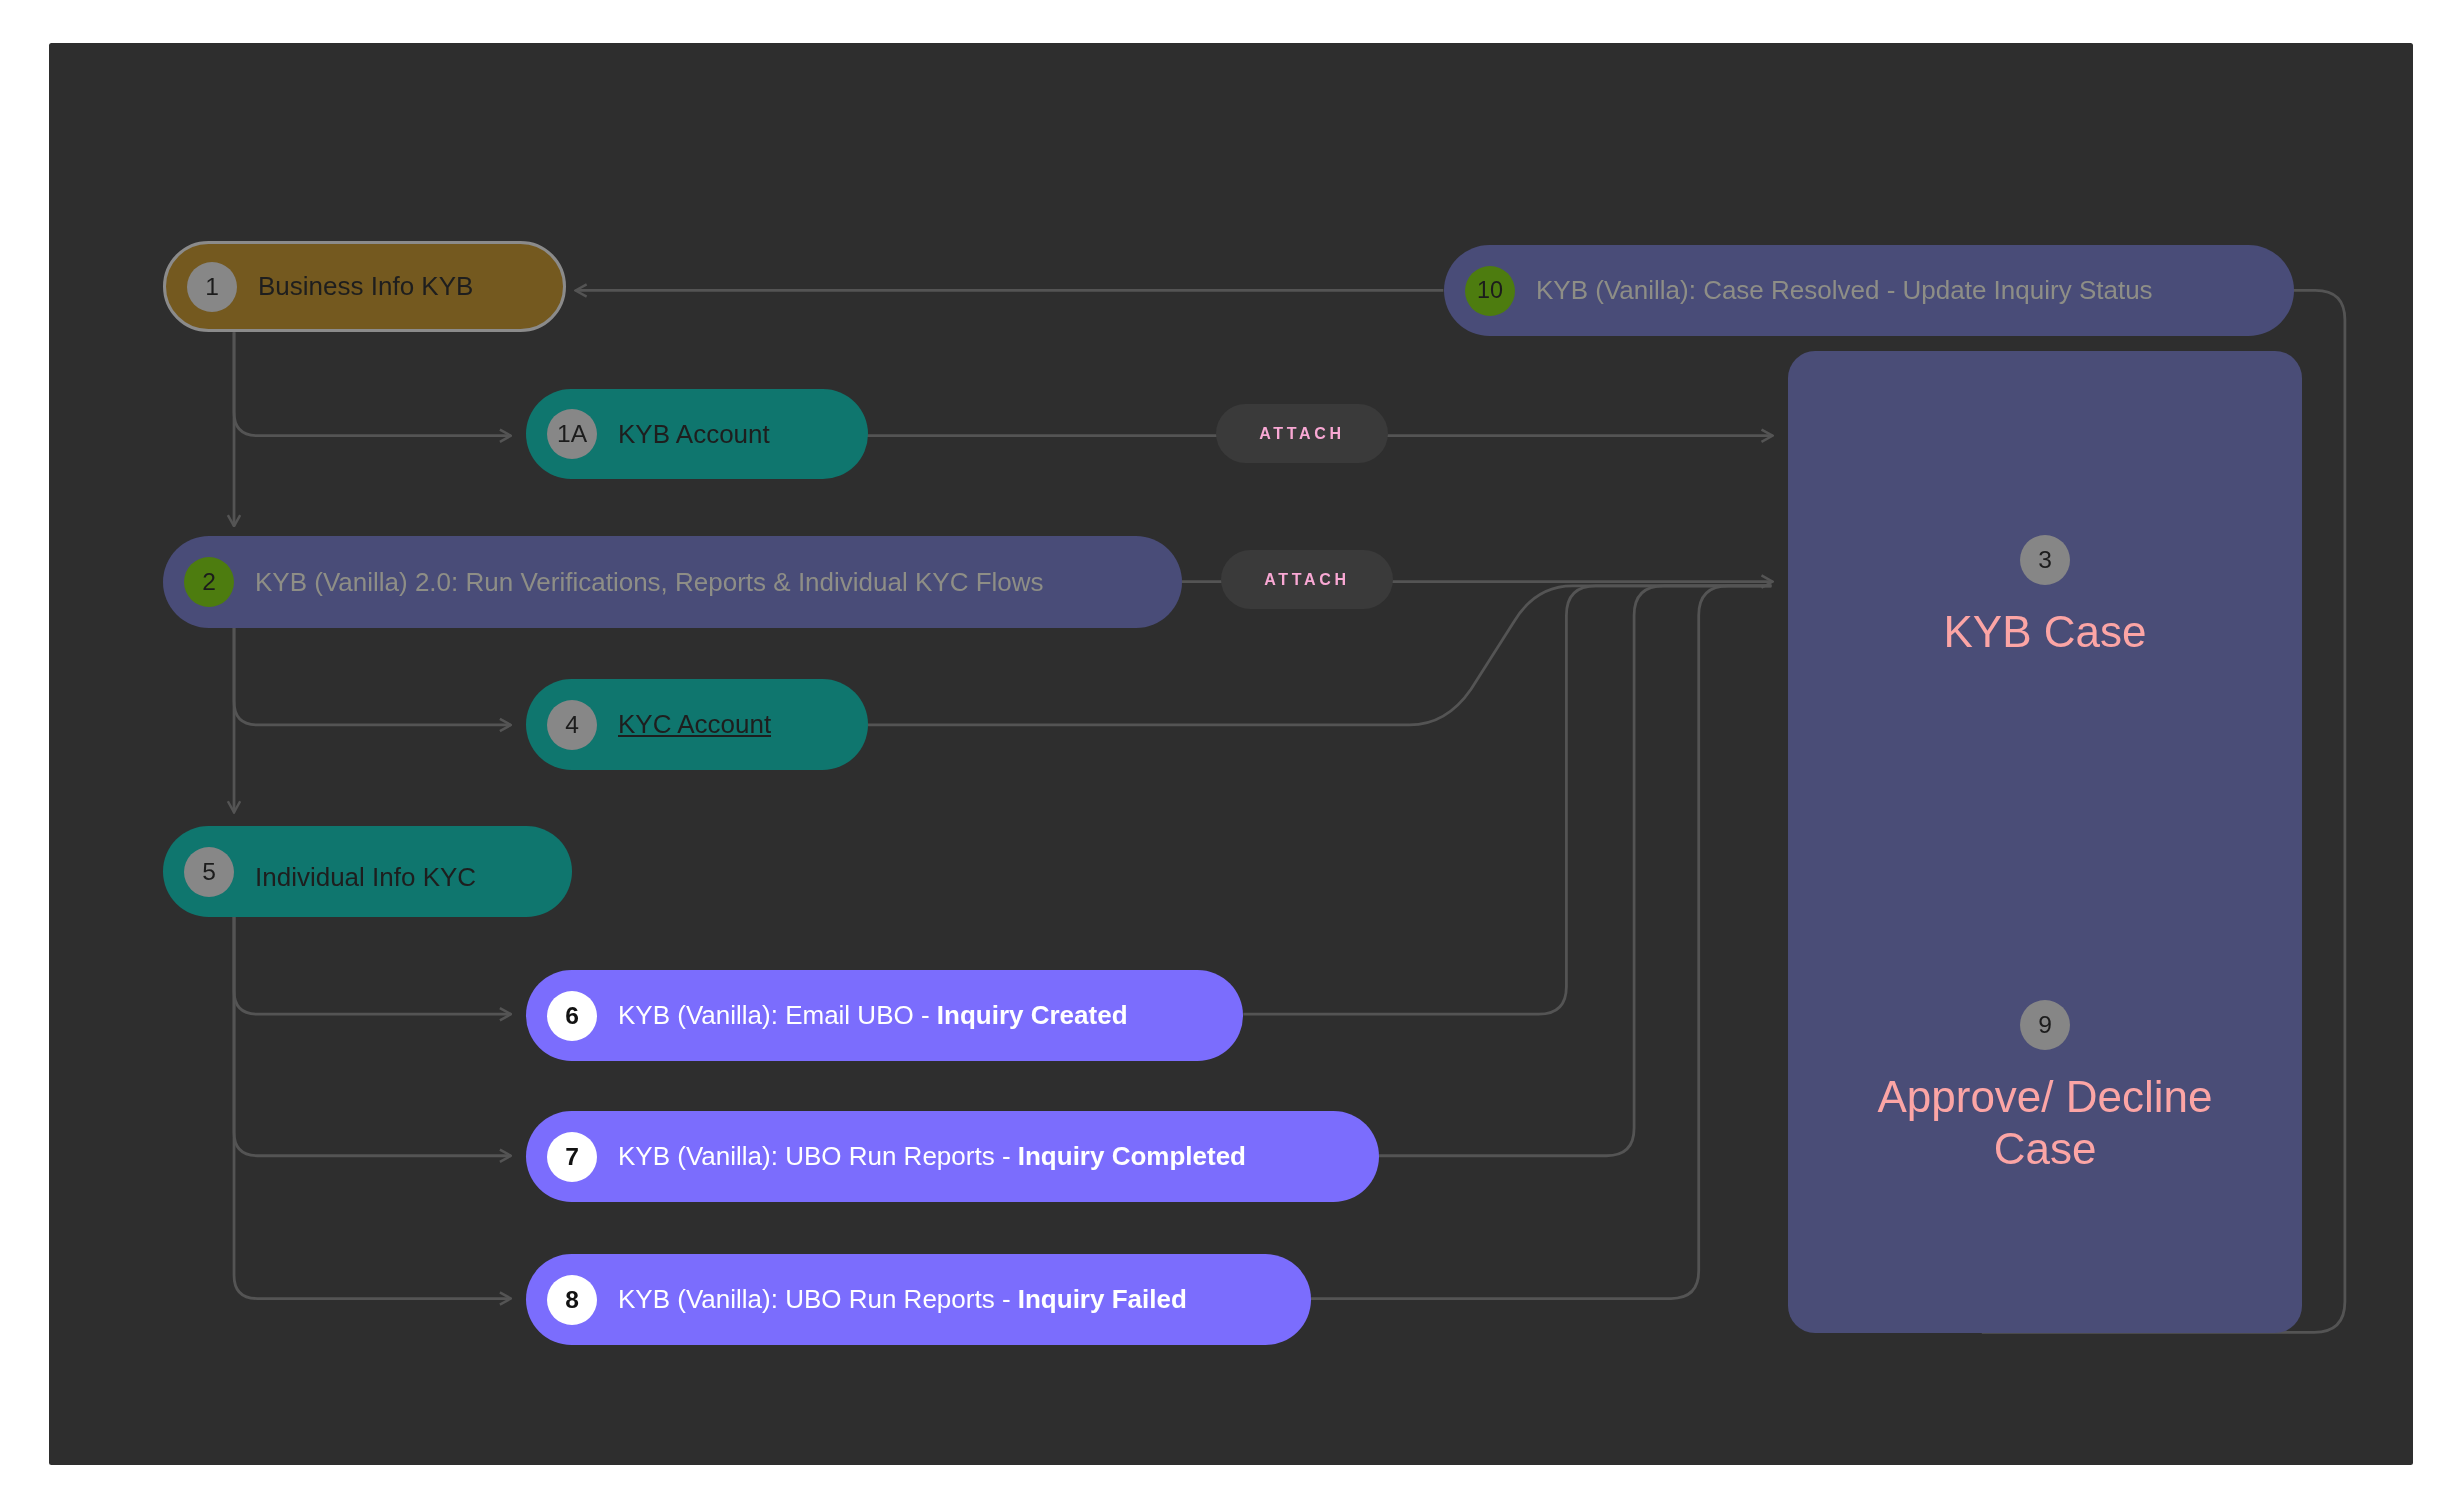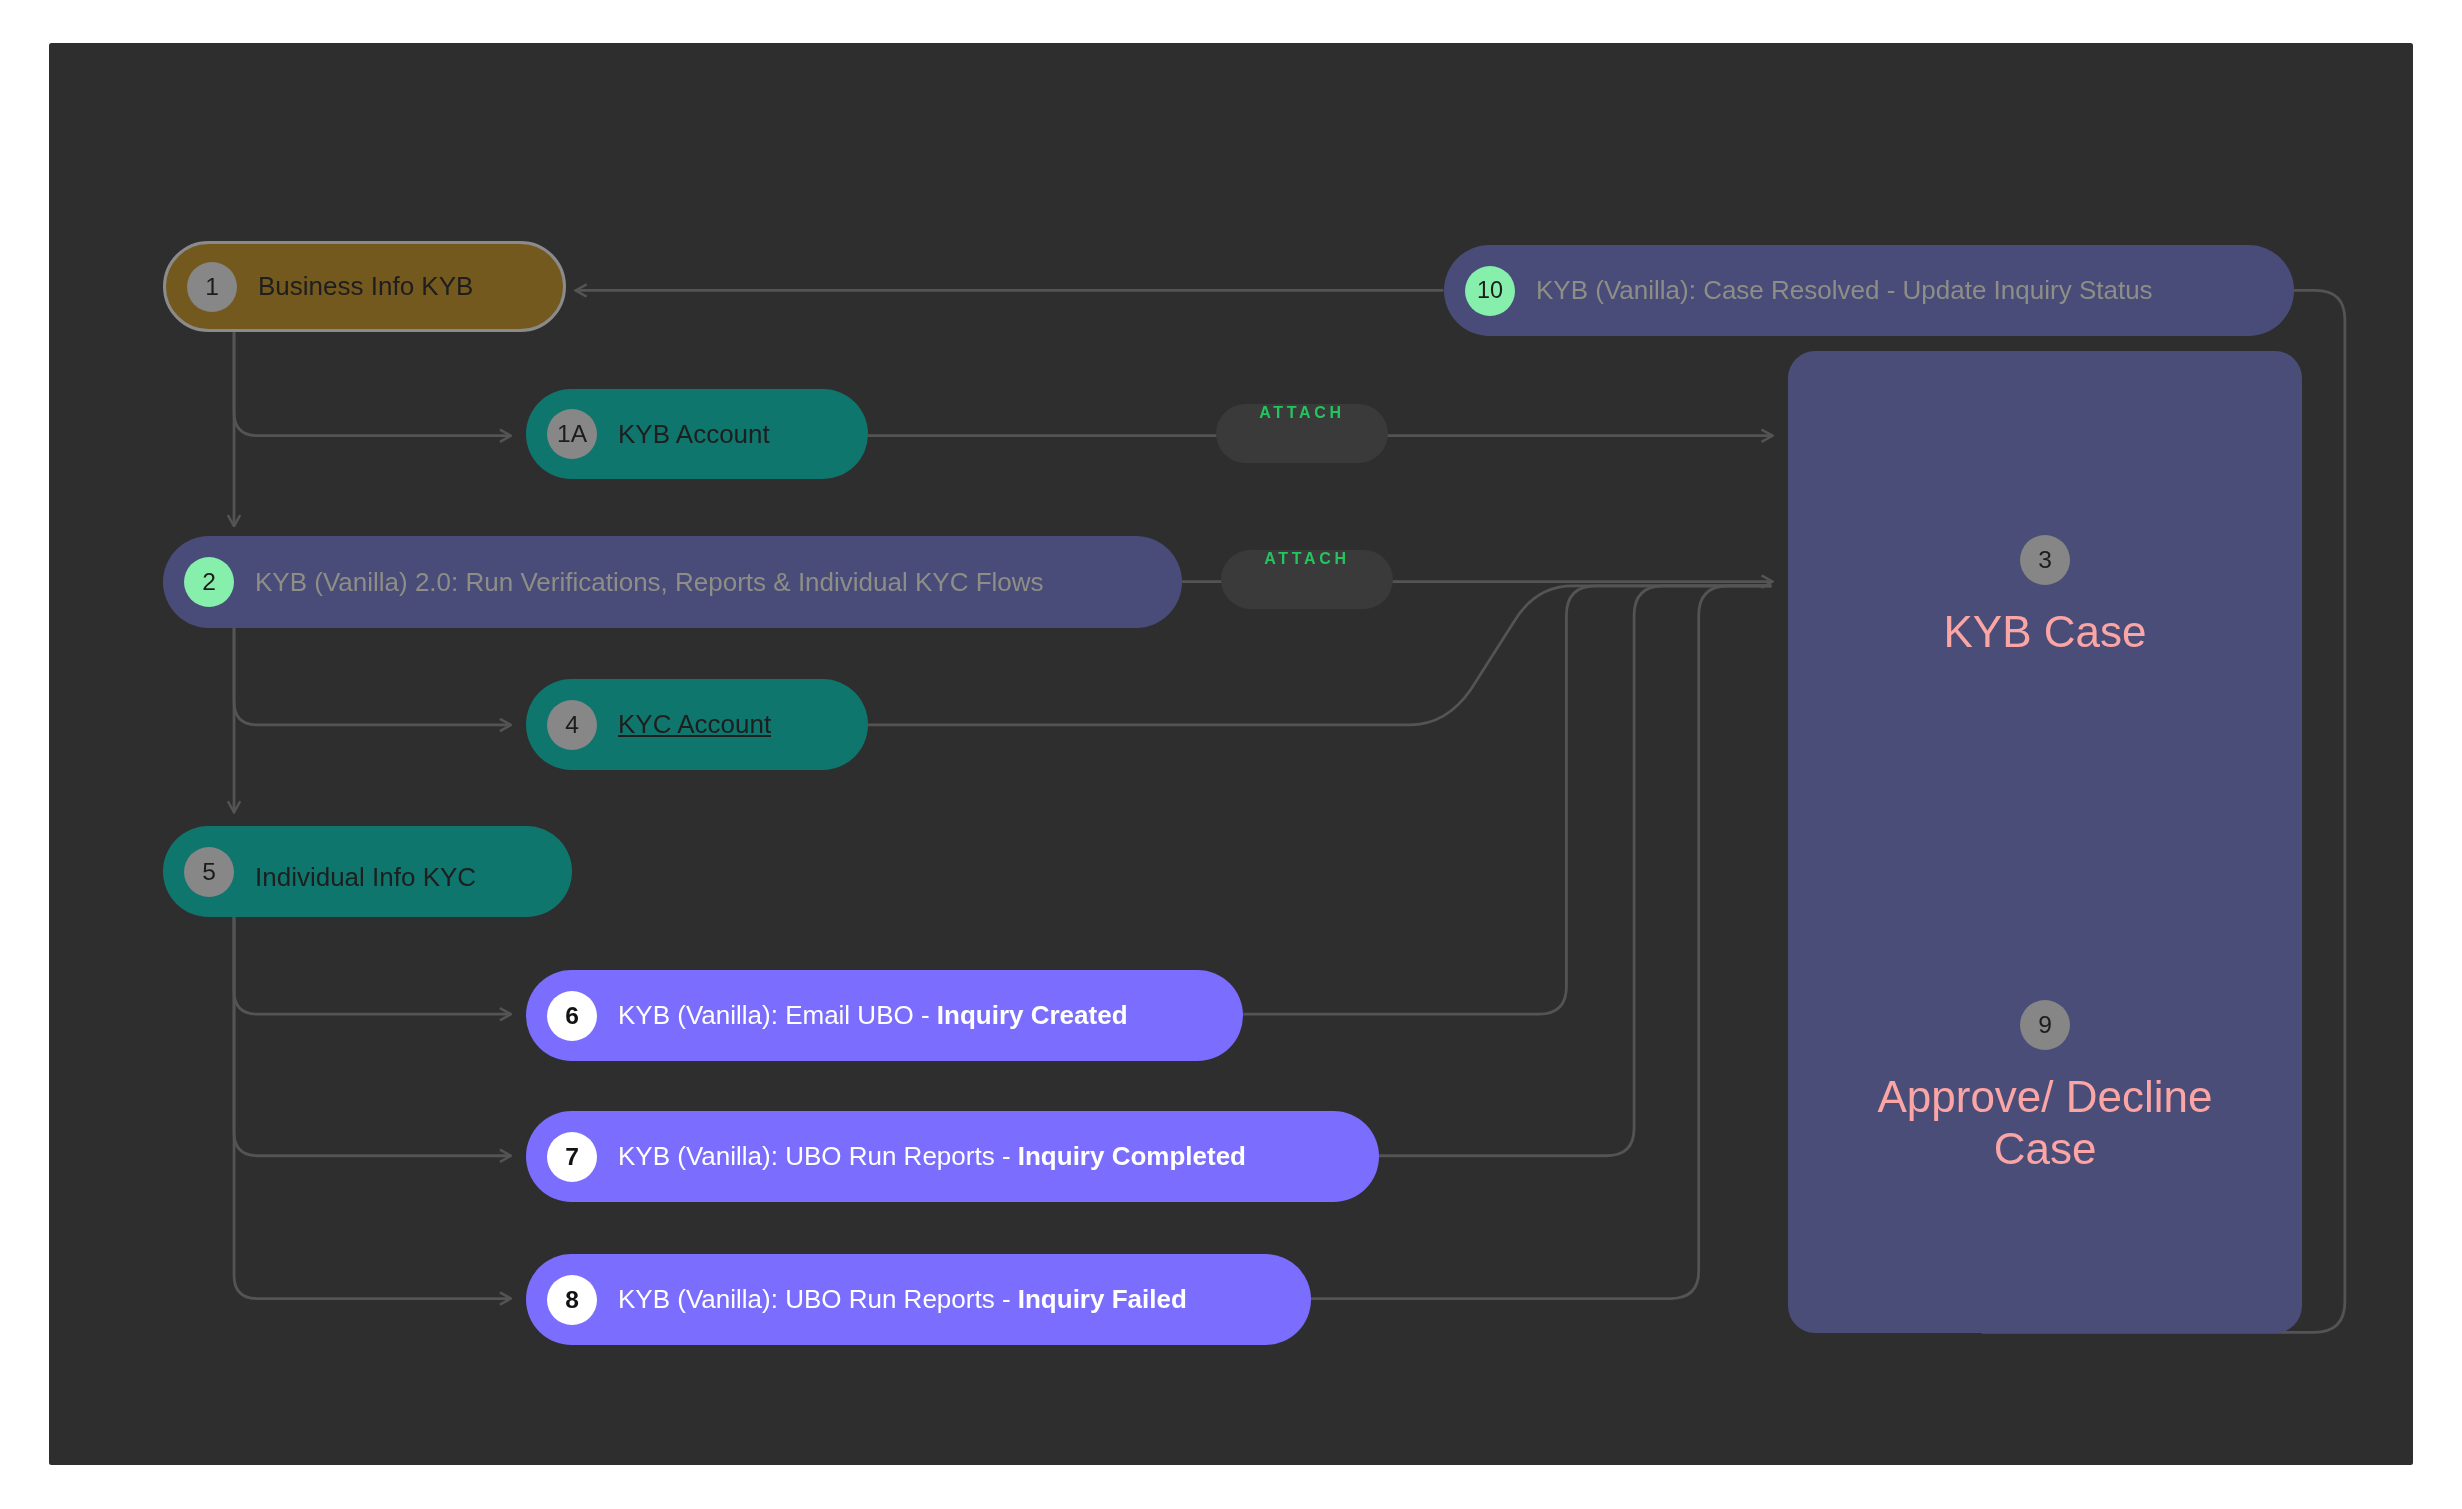--- a/index.html
+++ b/index.html
@@ -24,33 +24,33 @@
   .node-label{overflow:hidden;text-overflow:ellipsis;}
 
   
   .n-brown{background:#0f766e;}
   .n-brown .badge{background:#878787;color:#1c1c1c;}
   .n-brown .node-label{color:#1e1e1e;}
   .n-brown-outline{border:3.1px solid #8b8b8b;background:#74591f;}
 
   
   .n-dim{background:#494c78;}
-  .n-dim .badge{background:#86efac;color:#1c1c1c;}
+  .n-dim .badge{background:#4d7c0f;color:#1c1c1c;}
   .n-dim .node-label{color:#8e8e86;}
 
   
   .n-bright{background:#7b6dfd;}
   .n-bright .badge{background:#ffffff;color:#121212;}
   .n-bright .node-label{color:#ffffff;}
   .n-bright .node-label b{font-weight:700;}
 
   
   .attach{
-    position:absolute;display:flex;align-items:flex-start;justify-content:center;
-    background:#3a3a3a;border-radius:615px;color:#22c55e;
+    position:absolute;display:flex;align-items:center;justify-content:center;
+    background:#3a3a3a;border-radius:615px;color:#f9a8d4;
     letter-spacing:3.7px;font-size:16px;font-weight:600;
   }
 
   
   #panel{
     position:absolute;background:#4a4d77;border-radius:27px;
     display:flex;flex-direction:column;
   }
   .panel-section{
     flex:1;display:flex;flex-direction:column;align-items:center;justify-content:center;

